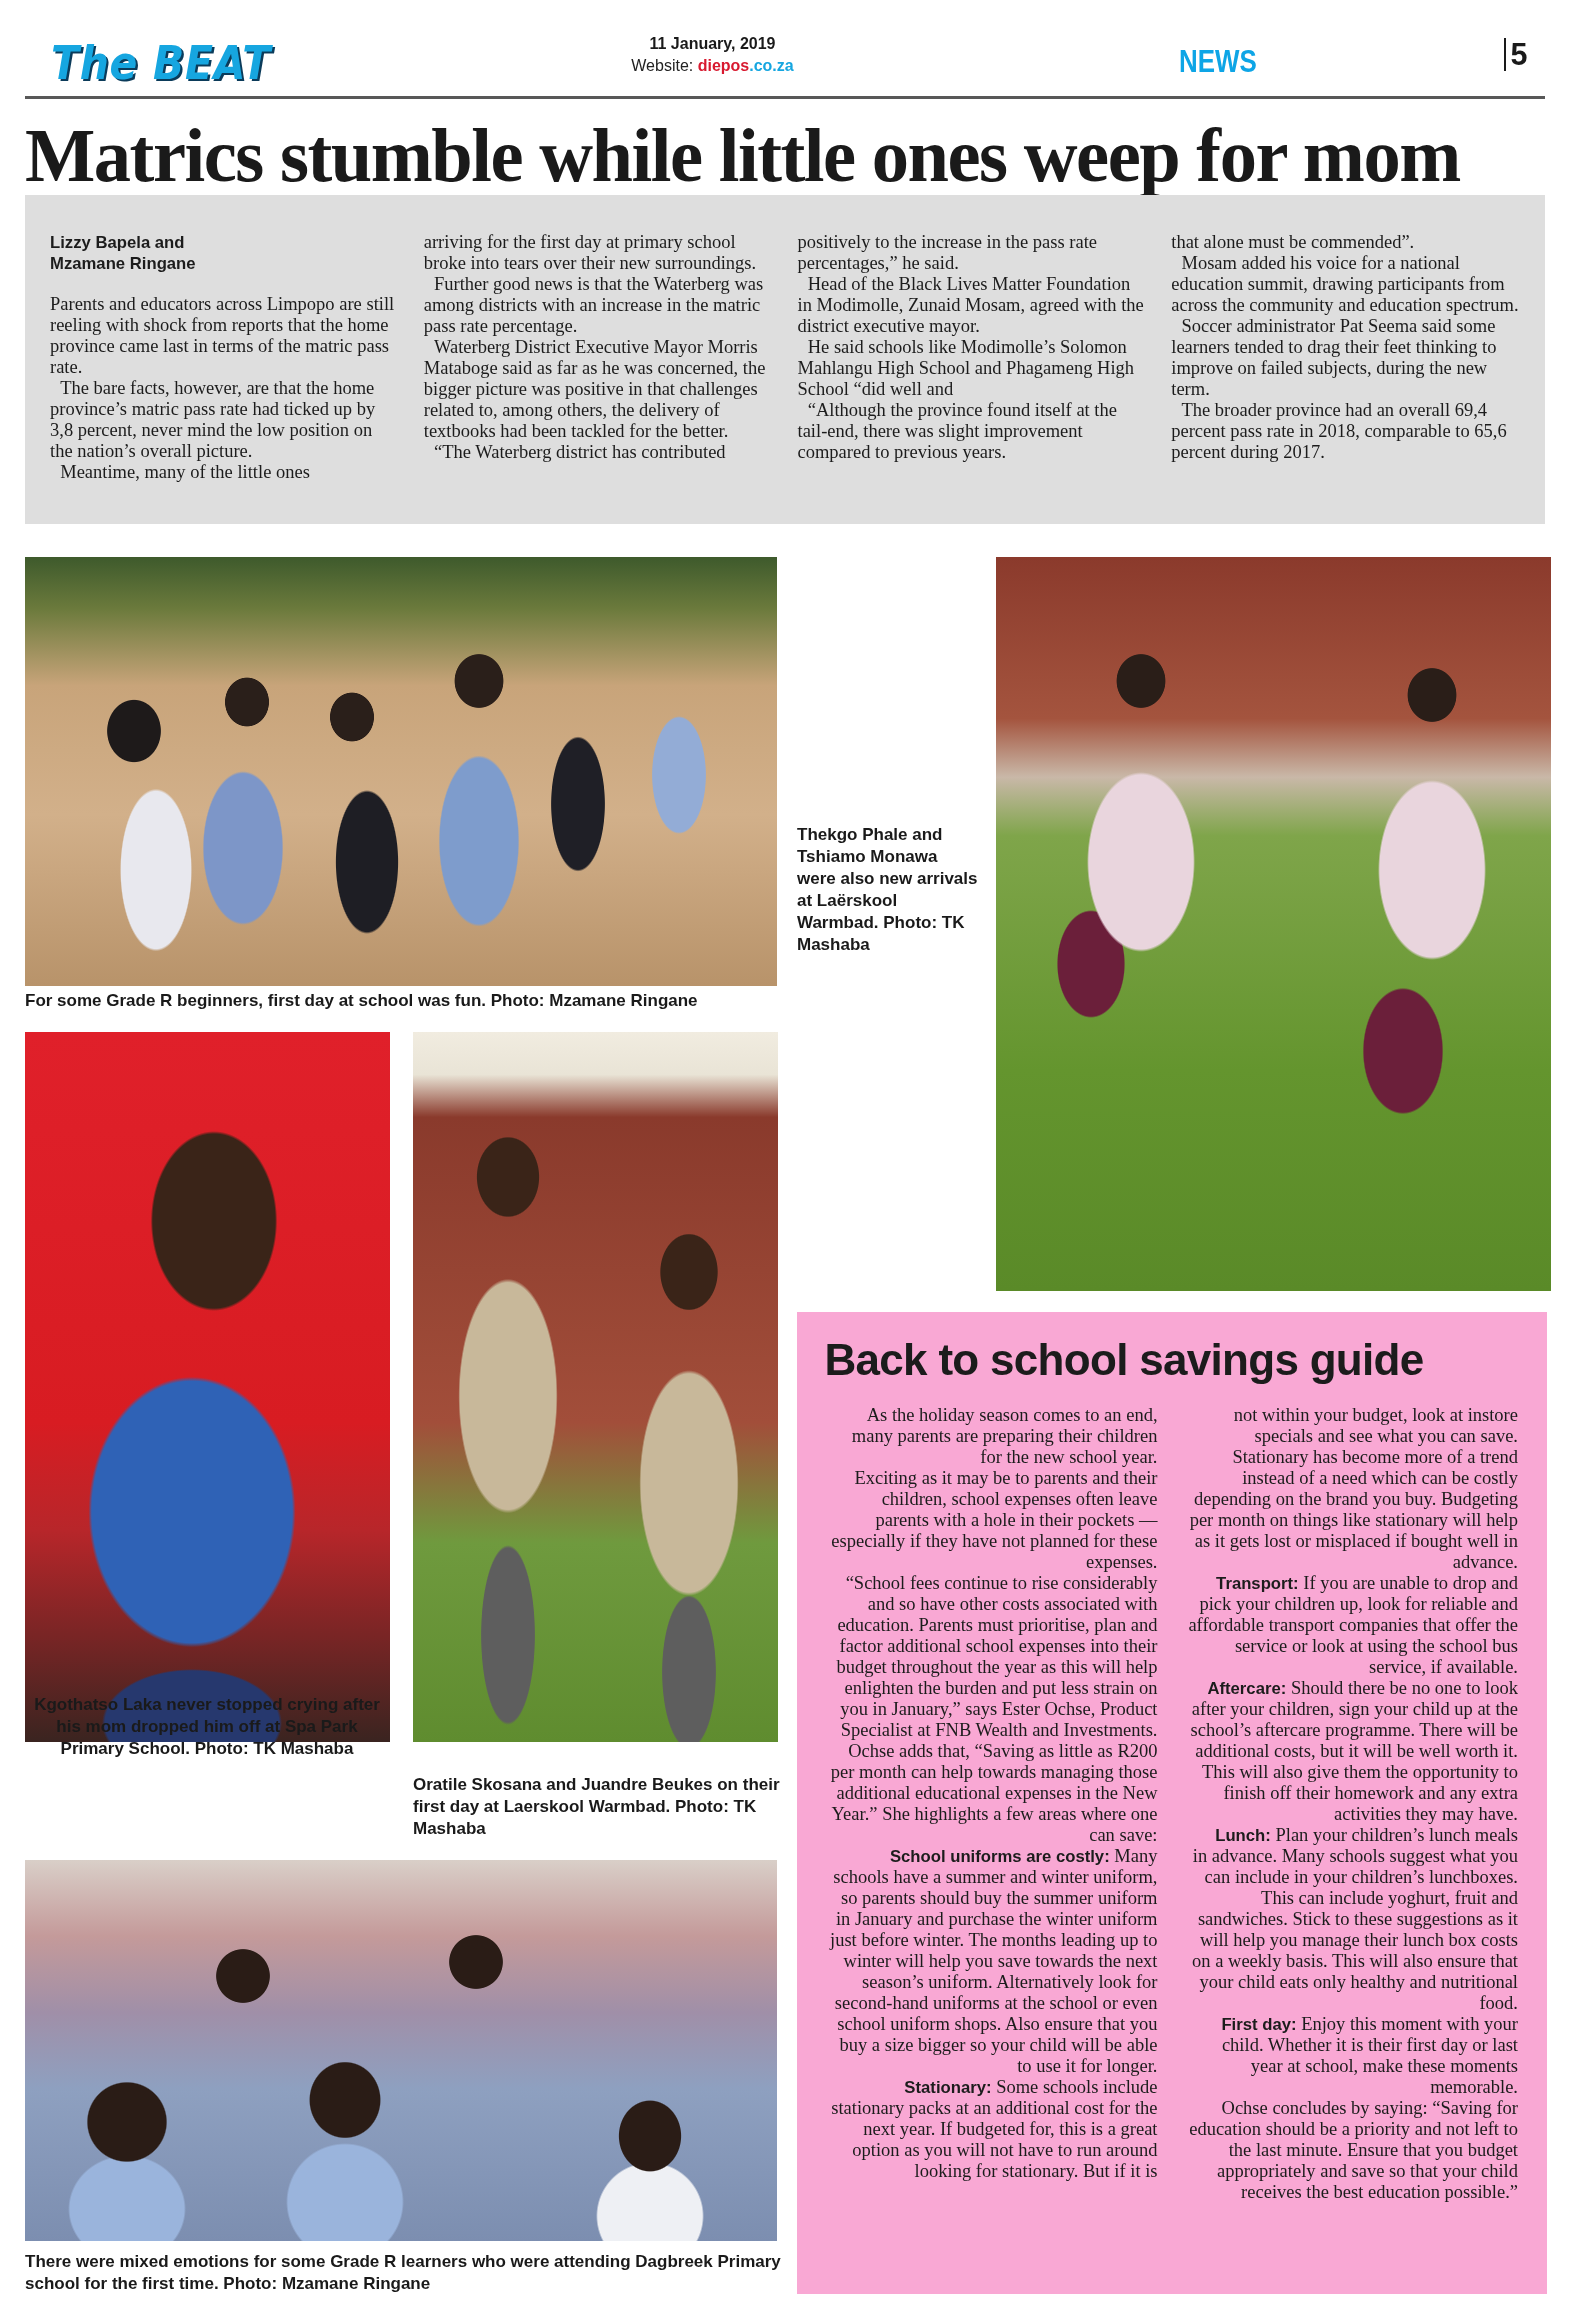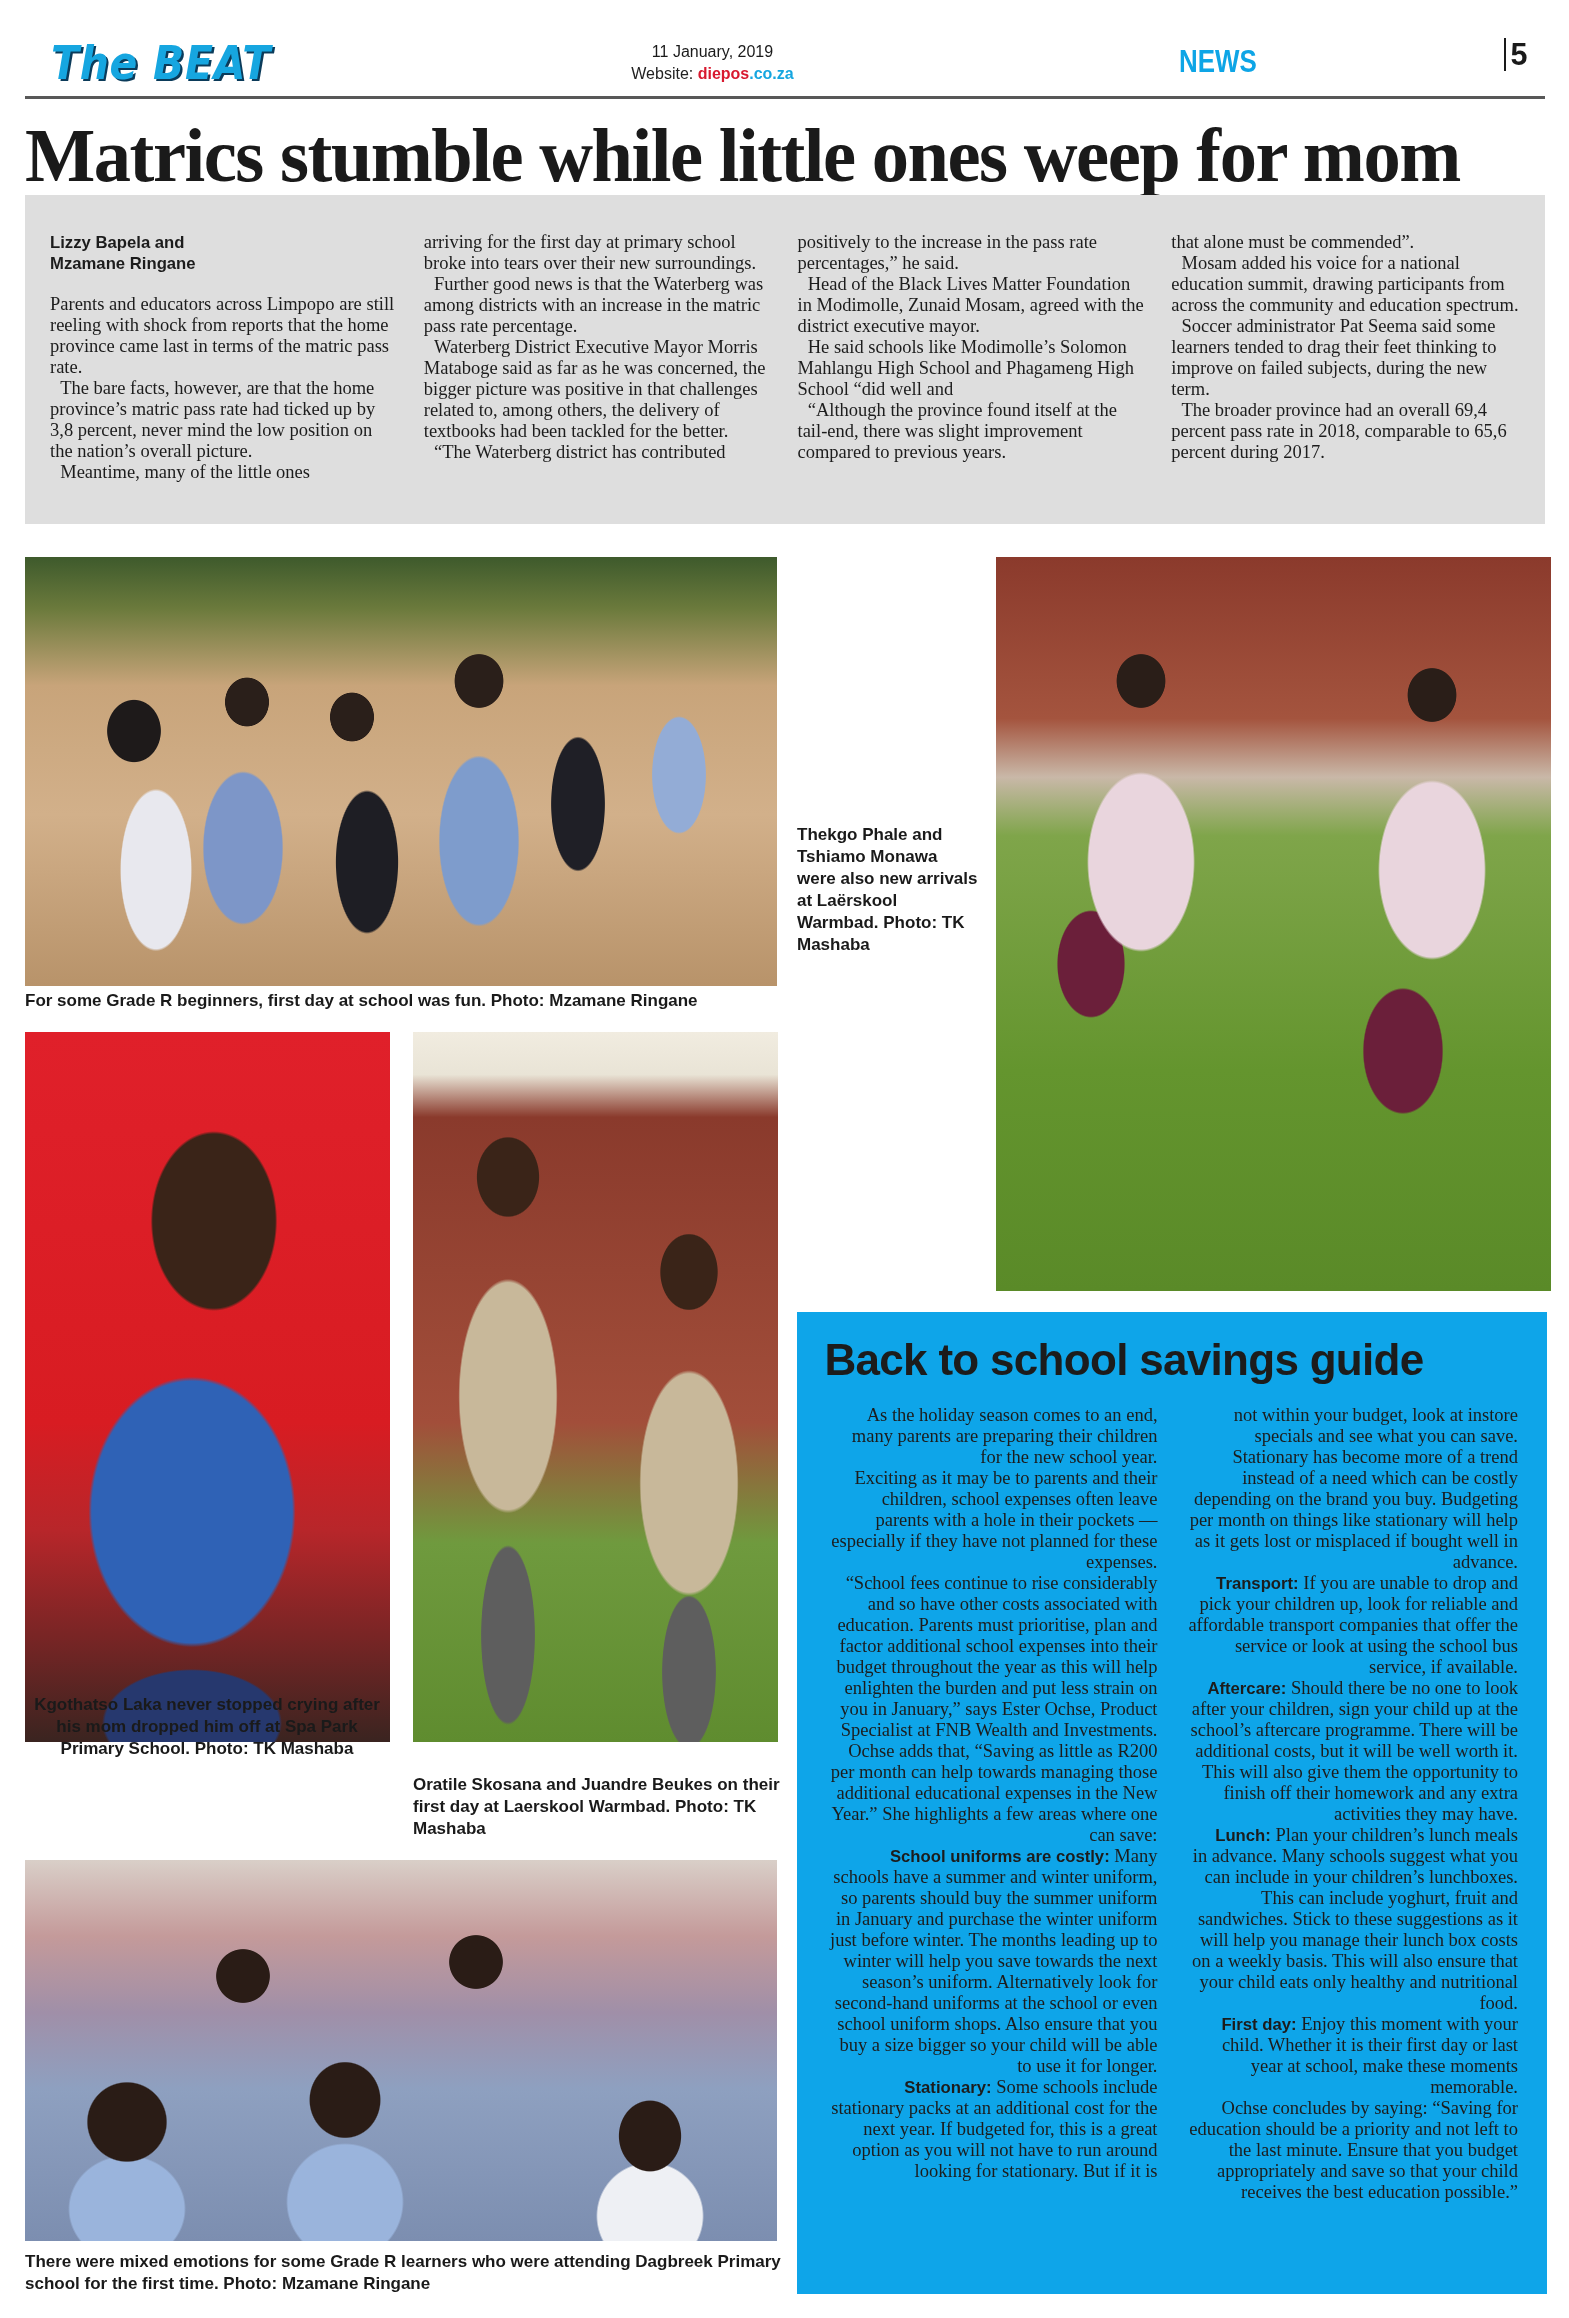--- a/index.html
+++ b/index.html
@@ -3,21 +3,21 @@
 <meta charset="utf-8">
 <style>
   * { box-sizing: border-box; margin: 0; padding: 0; }
   html, body { width: 1569px; height: 2319px; background: #ffffff; overflow: hidden; }
   body { position: relative; font-family: "Liberation Serif", serif; color: #1c1c1c; }
 
   
   .masthead { position: absolute; left: 0; top: 0; width: 1569px; height: 102px; padding-left: 23px; }
   .logo { position: absolute; left: 51px; top: 36px; font-family: "DejaVu Sans", sans-serif; font-style: italic; font-weight: bold; font-size: 41px; color: #16a6e0; letter-spacing: 0.7px; text-shadow: 2.2px 2.2px 0 #0b3b5a; transform: scaleY(1.12); transform-origin: left top; }
   .dateline { position: absolute; left: 596px; top: 35px; width: 233px; text-align: center; font-family: "Liberation Sans", sans-serif; }
-  .date { font-size: 16px; font-weight: normal; color: #1a1a1a; margin-top: 8px; }
+  .date { font-size: 16px; font-weight: bold; color: #1a1a1a; }
   .website { font-size: 16px; color: #222; margin-top: 4.4px; }
   .website .red { color: #d8192f; font-weight: bold; }
   .website .blue { color: #16a6e0; font-weight: bold; }
   .section-tag { position: absolute; left: 1179px; top: 44px; font-family: "Liberation Sans", sans-serif; font-weight: bold; font-size: 30.5px; color: #0ea5e6; transform: scaleX(0.85); transform-origin: left; }
   .page-num { position: absolute; left: 1504px; top: 38px; font-family: "Liberation Sans", sans-serif; font-weight: bold; font-size: 30.5px; color: #1a1a1a; border-left: 2.9px solid #1a1a1a; padding-left: 4.4px; line-height: 33px; }
   .rule { position: absolute; left: 25px; top: 96px; width: 1520px; height: 2.9px; background: #585858; }
 
   .headline { position: absolute; left: 25px; top: 115px; font-family: "Liberation Serif", serif; font-size: 76px; line-height: 80px; color: #1a1a1a; letter-spacing: -1.5px; transform: scaleX(0.98); transform-origin: left; white-space: nowrap; }
 
   
@@ -80,21 +80,21 @@
 
   
   .cap { position: absolute; font-family: "Liberation Sans", sans-serif; font-weight: bold; font-size: 17px; line-height: 22px; color: #1a1a1a; }
   .cap1 { left: 25px; top: 990px; width: 756px; }
   .cap2 { left: 797px; top: 824px; width: 182px; }
   .cap3 { left: 25px; top: 1694px; width: 364px; text-align: center; }
   .cap4 { left: 413px; top: 1774px; width: 371px; }
   .cap5 { left: 25px; top: 2251px; width: 756px; }
 
   
-  .guide { position: absolute; left: 797px; top: 1312px; width: 750px; height: 982px; background: #0ea5e9; padding: 22px 29px 0 29px; }
+  .guide { position: absolute; left: 797px; top: 1312px; width: 750px; height: 982px; background: #f9a8d4; padding: 22px 29px 0 29px; }
   .guide-title { font-family: "Liberation Sans", sans-serif; font-weight: bold; font-size: 44px; line-height: 52px; color: #1c1c1c; letter-spacing: -0.7px; margin-left: -1.5px; }
   .guide-cols { display: grid; grid-template-columns: 1fr 1fr; column-gap: 29px; margin-top: 19px; }
   .guide .col { font-size: 18.5px; line-height: 21px; color: #1c1c1c; text-align: right; }
   .guide p.ind { text-indent: 10.2px; }
   .guide b { font-family: "Liberation Sans", sans-serif; font-size: 16.7px; }
 </style>
 </head>
 <body>
 
 <header class="masthead">

